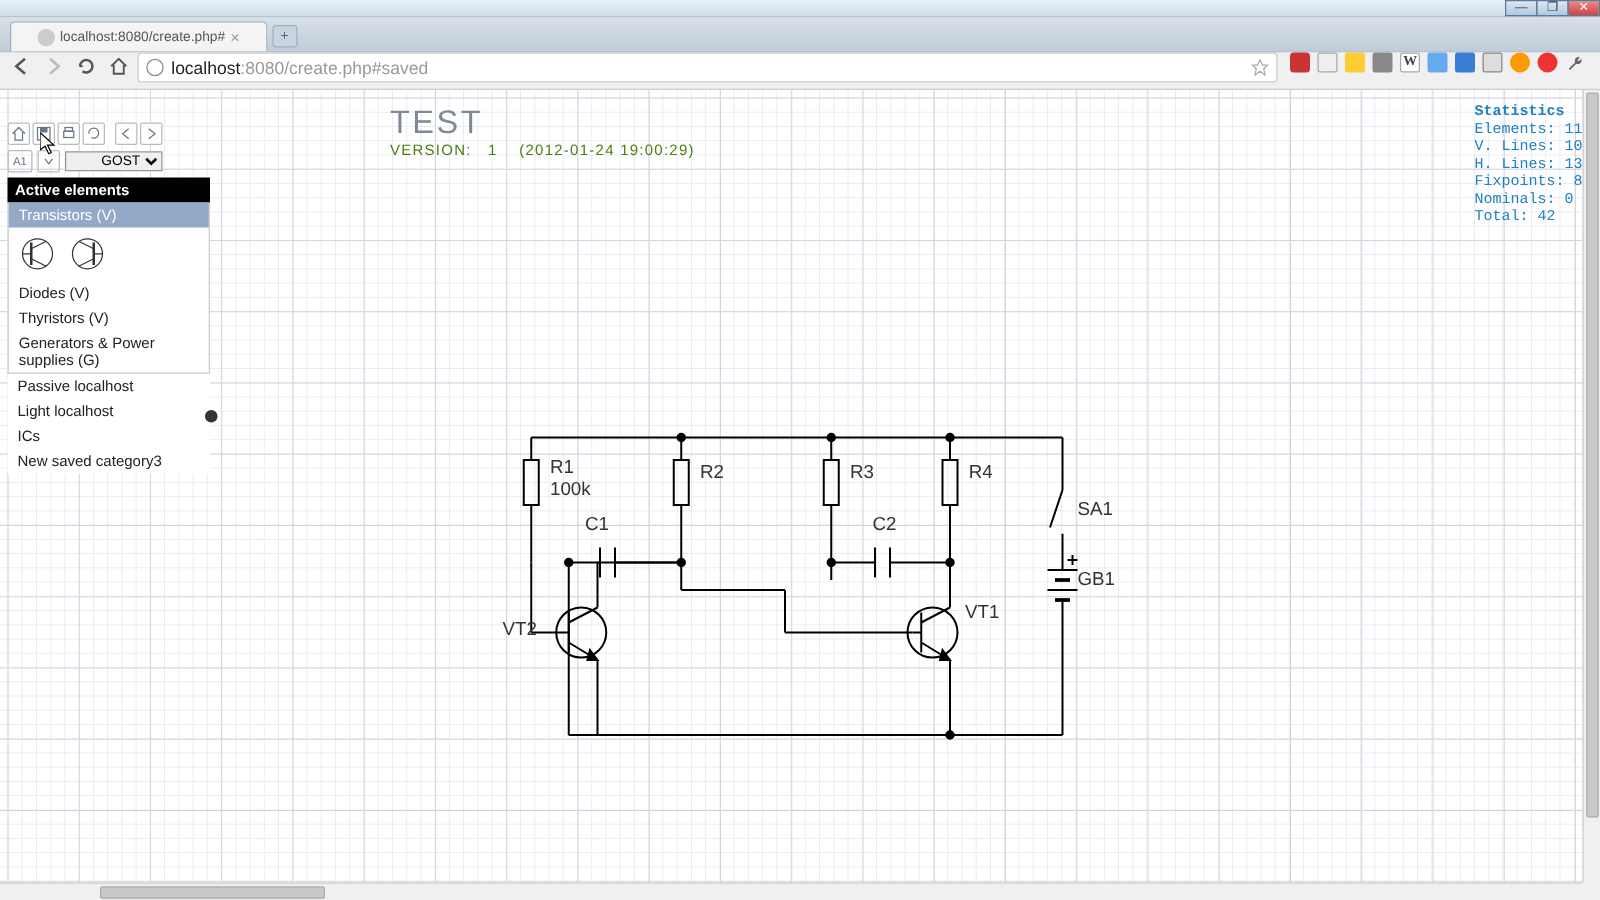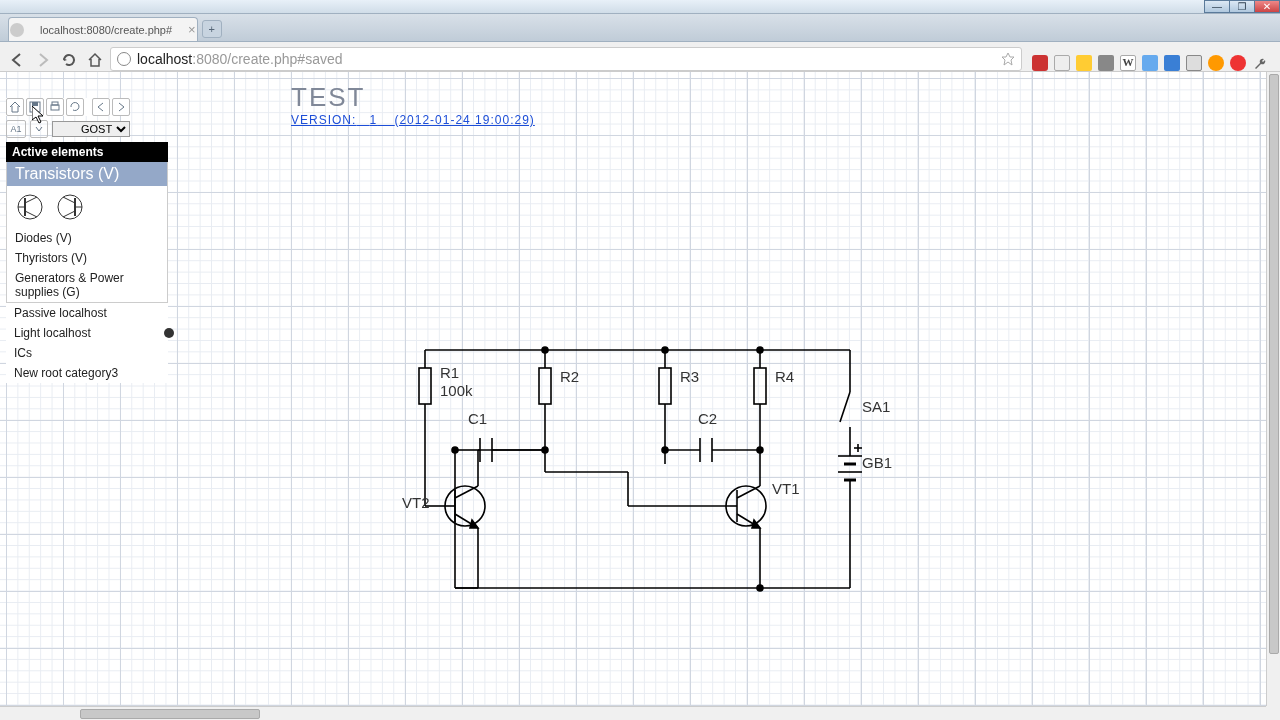--- a/index.html
+++ b/index.html
@@ -6,27 +6,27 @@
 body { font-family: Arial, sans-serif; font-size: 12px; overflow: hidden; width: 1280px; height: 720px; background: #fff; }
 
 
 .window-titlebar { height: 14px; background: linear-gradient(to bottom, #e8f0f8, #d0dde8); border-bottom: 1px solid #a0b0c0; }
 .window-controls { float: right; display: flex; }
 .win-btn { width: 26px; height: 13px; border: 1px solid #5a7a9a; background: linear-gradient(to bottom, #dce8f4, #b0c8de); margin-left: -1px; text-align: center; font-size: 10px; line-height: 11px; color: #345; cursor: pointer; }
 .win-btn.close { background: linear-gradient(to bottom, #e88, #c44); color: #fff; }
 
 
 .tab-strip { height: 28px; background: linear-gradient(to bottom, #d8e0e8, #c0ccd8); display: flex; align-items: flex-end; padding-left: 8px; border-bottom: 1px solid #a0b0c0; }
-.tab { height: 24px; background: #f4f4f4; border: 1px solid #a0b0c0; border-bottom: none; border-radius: 4px 4px 0 0; padding: 0 1px; display: flex; align-items: center; gap: 16px; font-size: 11px; color: #555; margin-right: 4px; cursor: pointer; justify-content: space-between; }
+.tab { height: 24px; background: #f4f4f4; border: 1px solid #a0b0c0; border-bottom: none; border-radius: 4px 4px 0 0; padding: 0 21px; display: flex; align-items: center; gap: 4px; font-size: 11px; color: #555; margin-right: 4px; cursor: pointer; justify-content: space-between; }
 .tab .favicon { width: 14px; height: 14px; border-radius: 50%; background: #ccc; }
 .tab .close-tab { color: #999; font-size: 13px; cursor: pointer; }
 .new-tab { width: 20px; height: 18px; margin-bottom: 3px; background: #c8d4e0; border: 1px solid #a0b0c0; border-radius: 3px; text-align: center; font-size: 11px; line-height: 16px; color: #567; cursor: pointer; }
 
 
-.nav-toolbar { height: 30px; border-bottom: 1px solid #ccc; background: #f0f0f0; display: flex; align-items: flex-end; padding: 0 6px; gap: 4px; }
+.nav-toolbar { height: 30px; border-bottom: 1px solid #ccc; background: #f0f0f0; display: flex; align-items: flex-start; padding: 0 6px; gap: 4px; }
 .nav-btn { width: 22px; height: 22px; display: flex; align-items: center; justify-content: center; color: #555; cursor: pointer; border-radius: 3px; }
 .nav-btn.disabled { color: #bbb; }
 .url-bar { flex: 1; height: 24px; border: 1px solid #ccc; border-radius: 3px; background: #fff; display: flex; align-items: center; padding: 0 6px; gap: 6px; position: relative; }
 .globe-icon { width: 14px; height: 14px; border: 1px solid #888; border-radius: 50%; position: relative; }
 .url-text { font-size: 14px; color: #333; }
 .url-text .host { color: #222; }
 .url-text .path { color: #999; }
 .ext-icons { display: flex; gap: 6px; align-items: center; padding: 0 6px; }
 .ext-ico { width: 16px; height: 16px; border-radius: 2px; }
 
@@ -35,43 +35,43 @@
 
 
 .mini-toolbar { position: absolute; left: 6px; top: 26px; display: flex; align-items: center; gap: 2px; background: #fff; z-index: 10; }
 .tb-ico { width: 18px; height: 18px; border: 1px solid #bbb; border-radius: 2px; display: flex; align-items: center; justify-content: center; font-size: 11px; color: #666; cursor: pointer; }
 .tb-row2 { position: absolute; left: 6px; top: 48px; display: flex; align-items: center; gap: 4px; z-index: 10; }
 .tb-row2 select { font-size: 11px; border: 1px solid #999; padding-left: 24px; }
 
 
 .sidebar { position: absolute; left: 6px; top: 70px; width: 162px; background: #fff; z-index: 10; }
 .side-header { background: #000000; color: #fff; font-size: 12px; padding: 3px 6px; font-weight: bold; }
-.side-sub { background: #94a8c8; color: #fff; font-size: 16px; padding: 3px 8px; }
+.side-sub { background: #94a8c8; color: #fff; font-size: 12px; padding: 3px 8px; }
 .component-tray { padding: 6px 8px; display: flex; gap: 10px; }
 .side-item { padding: 3px 8px; font-size: 12px; color: #222; cursor: pointer; }
 .side-panel-border { border: 1px solid #ccc; border-top: none; }
 .collapse-dot { position: absolute; right: -6px; top: 186px; width: 10px; height: 10px; background: #333; border-radius: 50%; }
 
 
 .canvas-wrap { position: absolute; left: 0; top: 0; right: 0; bottom: 14px; overflow: hidden; }
 .grid {
   position: absolute; left: 0; top: 0; width: 100%; height: 100%;
   background-image:
     linear-gradient(to right, #d0d6e0 1px, transparent 1px),
     linear-gradient(to bottom, #d0d6e0 1px, transparent 1px),
     linear-gradient(to right, #e8ecf2 1px, transparent 1px),
     linear-gradient(to bottom, #e8ecf2 1px, transparent 1px);
   background-size: 57px 57px, 57px 57px, 11.4px 11.4px, 11.4px 11.4px;
   background-position: 6px 6px, 6px 6px, 6px 6px, 6px 6px;
 }
 
 
-.title-block { position: absolute; left: 291px; top: 10px; font-family: 'Arial Narrow', sans-serif; color: #808898; }
+.title-block { position: absolute; left: 312px; top: 10px; font-family: 'Arial Narrow', sans-serif; color: #808898; }
 .title-block .tname { font-size: 26px; letter-spacing: 2px; color: #808898; font-weight: 300; }
-.title-block .tver { font-size: 12px; letter-spacing: 1px; color: #1d4ed8; text-decoration: underline; }
+.title-block .tver { font-size: 12px; letter-spacing: 1px; color: #4d7c0f; }
 
 
 .stats { position: absolute; right: 14px; top: 10px; font-family: 'Courier New', monospace; font-size: 12px; color: #2080c0; line-height: 14px; text-align: left; }
 .stats .hdr { font-weight: bold; }
 
 
 .circuit { position: absolute; left: 0; top: 0; }
 
 
 .hscroll { position: absolute; left: 0; right: 14px; bottom: 0; height: 14px; background: #f0f0f0; border-top: 1px solid #ccc; }
@@ -163,20 +163,29 @@
 
     <div class="title-block">
       <div class="tname">TEST</div>
       <div class="tver">
         <span>VERSION:</span>&nbsp;&nbsp;
         <span>1</span>&nbsp;&nbsp;&nbsp;
         <span>(2012-01-24 19:00:29)</span>
       </div>
     </div>
 
+    <div class="stats">
+      <div class="hdr">Statistics</div>
+      <div>Elements: 11</div>
+      <div>V. Lines: 10</div>
+      <div>H. Lines: 13</div>
+      <div>Fixpoints: 8</div>
+      <div>Nominals: 0</div>
+      <div>Total: 42</div>
+    </div>
 
     <svg class="circuit" width="1260" height="640">
       <g stroke="#000" stroke-width="1.6" fill="none">
 
         <line x1="425" y1="278" x2="850" y2="278"></line>
 
         <line x1="455" y1="516" x2="850" y2="516"></line>
 
         <line x1="425" y1="278" x2="425" y2="296"></line>
         <rect x="419" y="296" width="12" height="36"></rect>
@@ -342,21 +351,21 @@
             <line x1="20" y1="19" x2="8" y2="25" stroke="#333"></line>
           </svg>
       </div>
       <div class="side-item">Diodes (V)</div>
       <div class="side-item">Thyristors (V)</div>
       <div class="side-item">Generators &amp; Power supplies (G)</div>
     </div>
     <div class="side-item">Passive localhost</div>
     <div class="side-item">Light localhost</div>
     <div class="side-item">ICs</div>
-    <div class="side-item">New root category3</div>
+    <div class="side-item">New saved category3</div>
     <div class="collapse-dot"></div>
   </div>
 
   <div class="vscroll">
       <div class="vthumb"></div>
     </div>
   <div class="hscroll">
       <div class="hthumb"></div>
     </div>
   <div class="scroll-corner"></div>

